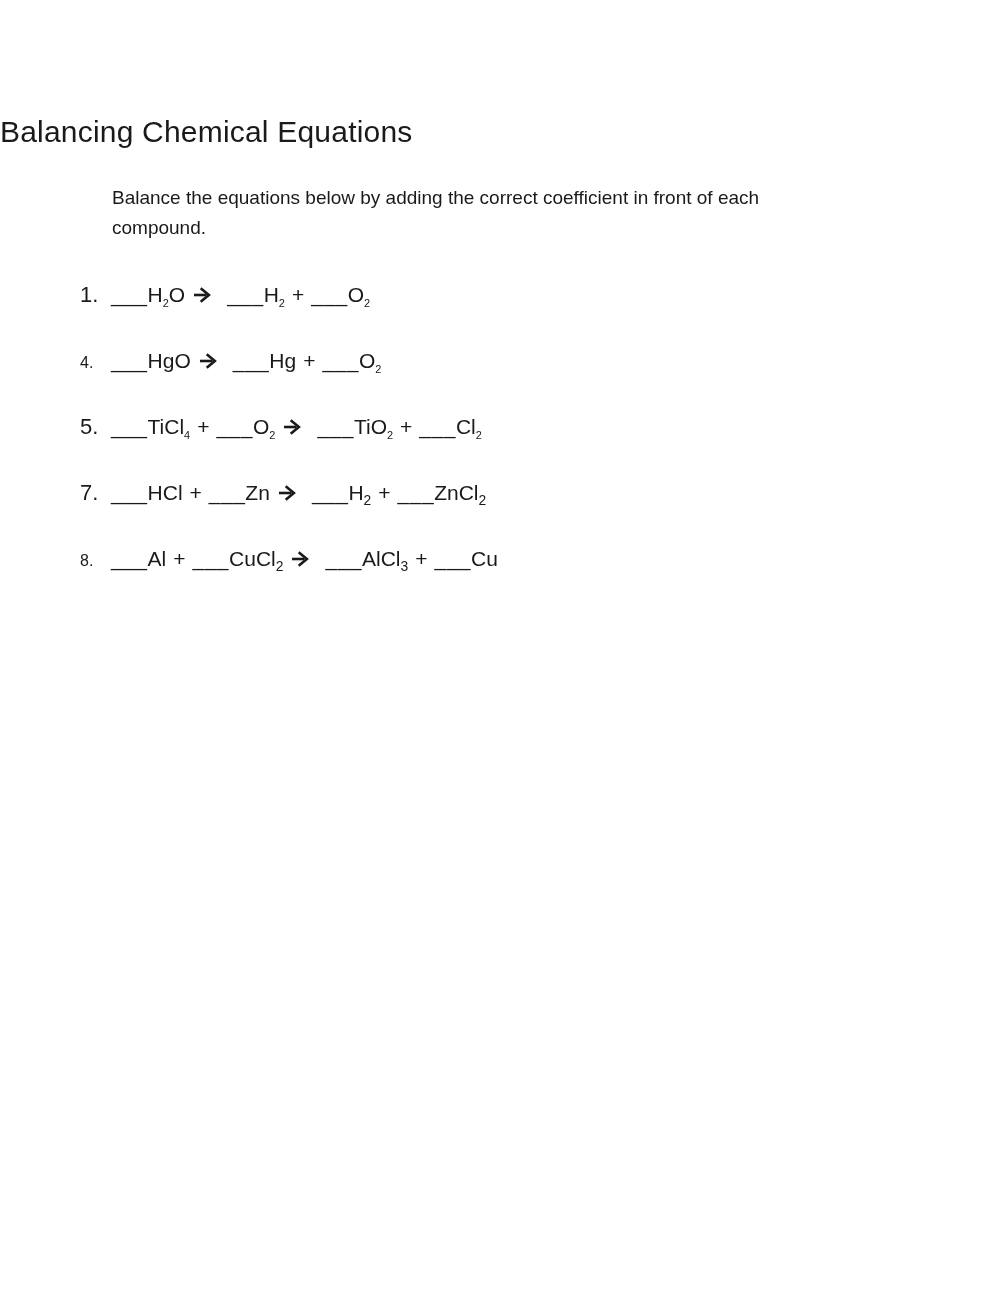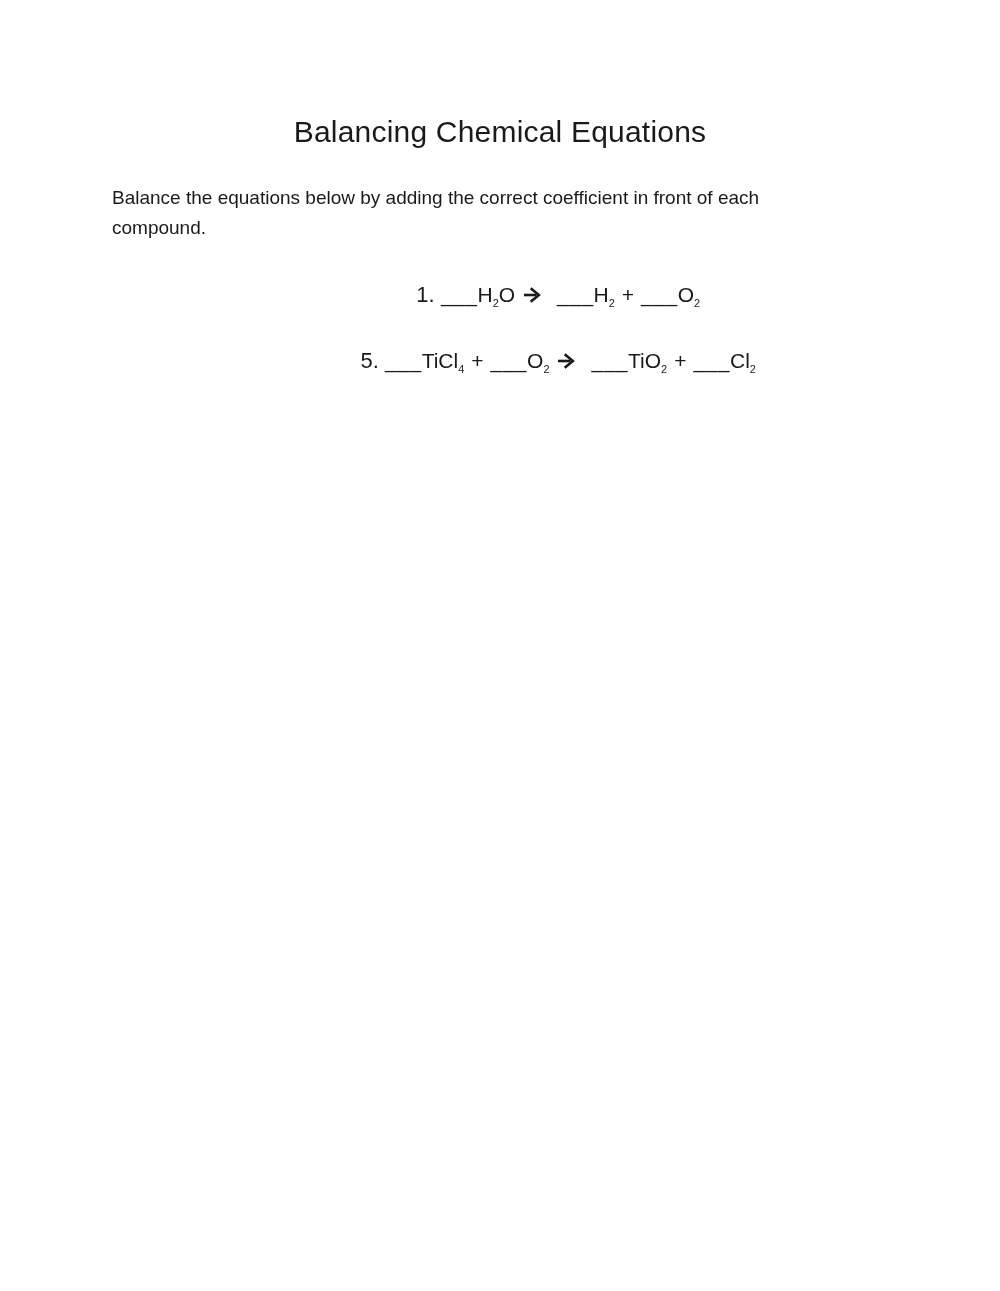--- a/index.html
+++ b/index.html
@@ -14,33 +14,32 @@
     background: #ffffff;
     color: #1a1a1a;
     font-family: "Liberation Sans", sans-serif;
     overflow: hidden;
   }
   .doc-title {
     margin: 114px 0 0 0;
     font-size: 30px;
     font-weight: 400;
     line-height: 1.2;
-    text-align: center;
+    text-align: left;
     letter-spacing: 0.2px;
   }
   .instructions {
     margin: 33px 110px 17px 112px;
     max-width: 742px;
     font-size: 19px;
     line-height: 1.58;
     font-weight: 400;
   }
   .eq-list {
-    margin: 37px 0 0 110px;
-    text-align: center;
+    margin: 37px 0 0 80px;
   }
   .eq-row {
     line-height: 30px;
     margin-bottom: 34px;
     font-size: 21px;
     white-space: nowrap;
   }
   .eq-num {
     display: inline-block;
     width: 31px;
@@ -77,18 +76,30 @@
 <body>
 
 <div class="page">
   <h1 class="doc-title">Balancing Chemical Equations</h1>
   <p class="instructions">Balance the equations below by adding the correct coefficient in front of each compound.</p>
   <div class="eq-list" id="eq-list">
       <div class="eq-row num-large sub-small"><span class="eq-num">1.</span><span class="blank">___</span><span class="formula">H<sub>2</sub>O</span><span class="arrow"><svg viewBox="0 0 26 18" aria-hidden="true">
             <path d="M1 9 H14"></path>
             <path d="M8 2 L16.5 9 L8 16"></path>
           </svg></span><span class="blank">___</span><span class="formula">H<sub>2</sub></span><span class="plus">+</span><span class="blank">___</span><span class="formula">O<sub>2</sub></span></div>
+      <div class="eq-row num-small sub-small"><span class="eq-num">4.</span><span class="blank">___</span><span class="formula">HgO</span><span class="arrow"><svg viewBox="0 0 26 18" aria-hidden="true">
+            <path d="M1 9 H14"></path>
+            <path d="M8 2 L16.5 9 L8 16"></path>
+          </svg></span><span class="blank">___</span><span class="formula">Hg</span><span class="plus">+</span><span class="blank">___</span><span class="formula">O<sub>2</sub></span></div>
       <div class="eq-row num-large sub-small"><span class="eq-num">5.</span><span class="blank">___</span><span class="formula">TiCl<sub>4</sub></span><span class="plus">+</span><span class="blank">___</span><span class="formula">O<sub>2</sub></span><span class="arrow"><svg viewBox="0 0 26 18" aria-hidden="true">
             <path d="M1 9 H14"></path>
             <path d="M8 2 L16.5 9 L8 16"></path>
           </svg></span><span class="blank">___</span><span class="formula">TiO<sub>2</sub></span><span class="plus">+</span><span class="blank">___</span><span class="formula">Cl<sub>2</sub></span></div>
+      <div class="eq-row num-large sub-large"><span class="eq-num">7.</span><span class="blank">___</span><span class="formula">HCl</span><span class="plus">+</span><span class="blank">___</span><span class="formula">Zn</span><span class="arrow"><svg viewBox="0 0 26 18" aria-hidden="true">
+            <path d="M1 9 H14"></path>
+            <path d="M8 2 L16.5 9 L8 16"></path>
+          </svg></span><span class="blank">___</span><span class="formula">H<sub>2</sub></span><span class="plus">+</span><span class="blank">___</span><span class="formula">ZnCl<sub>2</sub></span></div>
+      <div class="eq-row num-small sub-large"><span class="eq-num">8.</span><span class="blank">___</span><span class="formula">Al</span><span class="plus">+</span><span class="blank">___</span><span class="formula">CuCl<sub>2</sub></span><span class="arrow"><svg viewBox="0 0 26 18" aria-hidden="true">
+            <path d="M1 9 H14"></path>
+            <path d="M8 2 L16.5 9 L8 16"></path>
+          </svg></span><span class="blank">___</span><span class="formula">AlCl<sub>3</sub></span><span class="plus">+</span><span class="blank">___</span><span class="formula">Cu</span></div>
     </div>
 </div>
 
 </body></html>

